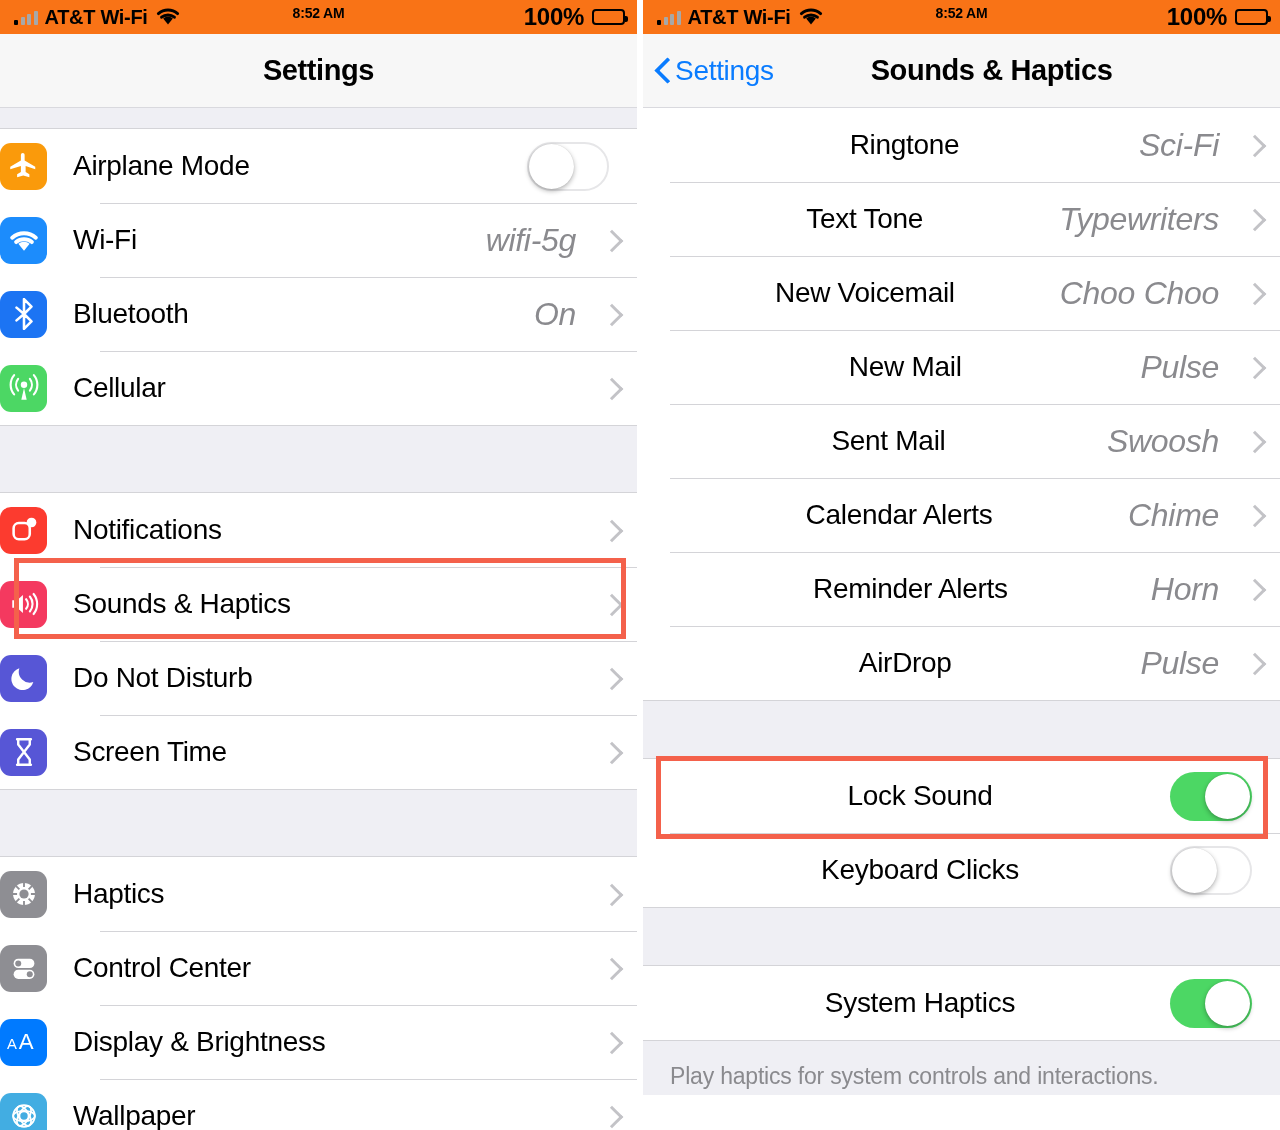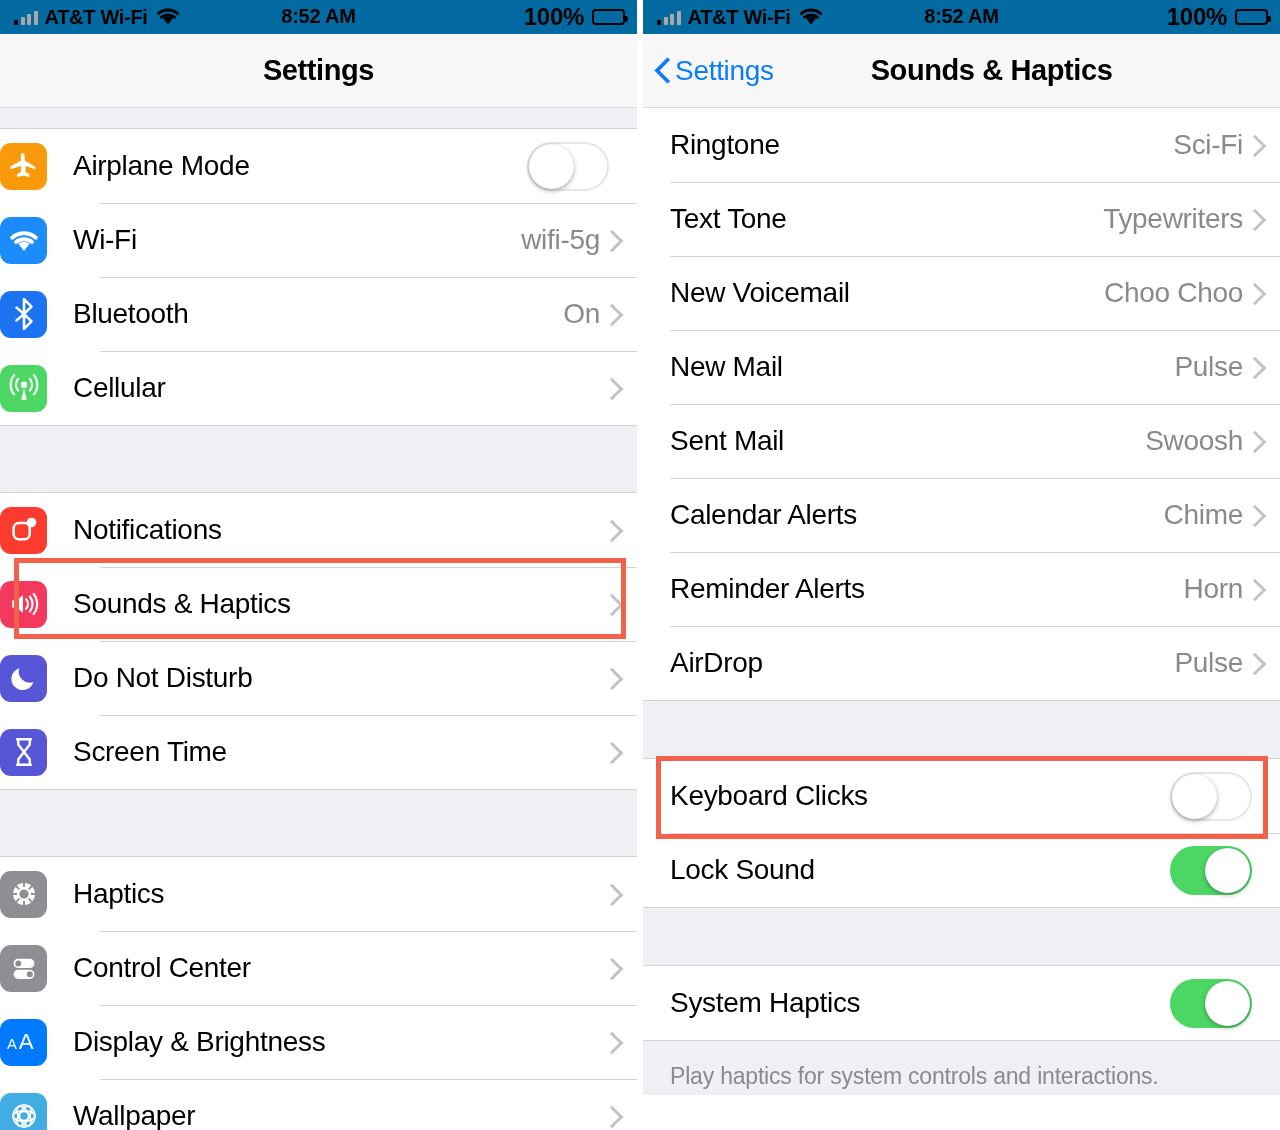--- a/index.html
+++ b/index.html
@@ -11,26 +11,26 @@
   }
   .screens { display: flex; width: 1280px; height: 1130px; }
   .panel { position: relative; height: 1130px; background: #ffffff; overflow: hidden; }
   .panel-left  { width: 637px; }
   .panel-gap   { width: 6px; background: #ffffff; }
   .panel-right { width: 637px; }
 
   
   .statusbar {
     height: 34px; position: relative;
-    background: #0369a1;
+    background: #f97316;
     display: flex; align-items: center;
   }
   .sb-left { position: absolute; left: 14px; top: 0; height: 34px; display: flex; align-items: center; gap: 7px; }
   .sb-center { position: absolute; left: 0; right: 0; text-align: center; top: 5px;
-               font-size: 20px; font-weight: bold; color: #000; letter-spacing: -0.2px; }
+               font-size: 14px; font-weight: bold; color: #000; letter-spacing: -0.2px; }
   .sb-right { position: absolute; right: 12px; top: 0; height: 34px; display: flex; align-items: center; gap: 8px; }
   .sb-carrier { font-size: 20px; font-weight: bold; color: #000; letter-spacing: -0.3px; }
   .sb-batt-pct { font-size: 24px; font-weight: bold; color: #000; letter-spacing: -0.3px; }
   .bars { display: flex; align-items: flex-end; gap: 2.5px; height: 15px; }
   .bars i { display: block; width: 4px; background: #000; border-radius: 1px; }
   .bars i:nth-child(1) { height: 5px; }
   .bars i:nth-child(2) { height: 8px; background: #a8a8a8; }
   .bars i:nth-child(3) { height: 11px; background: #a8a8a8; }
   .bars i:nth-child(4) { height: 14px; background: #a8a8a8; }
   .batt { width: 33px; height: 16px; border: 2px solid #000; border-radius: 4px; position: relative; padding: 1.5px; }
@@ -58,28 +58,28 @@
   .navbar-right .nav-title { margin-left: 60px; }
 
   
   .group { background: #ffffff; border-top: 1px solid #d4d4d8; border-bottom: 1px solid #d4d4d8; }
   .spacer { background: #efeff4; }
 
   .row { position: relative; display: flex; align-items: center; height: 74px; background:#fff; cursor: pointer; }
   .row + .row::before {
     content:""; position:absolute; left: 100px; right: 0; top: 0; height: 1px; background: #d4d4d8;
   }
-  .row.noicon { padding-left: 27px; }
+  .row.noicon { padding-left: 27px; text-align: center; }
   .row.noicon + .row.noicon::before { left: 27px; }
 
   .icon { width: 47px; height: 47px; border-radius: 11px; flex: 0 0 47px;
           display:flex; align-items:center; justify-content:center; margin-right: 26px; position: relative; }
   .icon svg { display: block; }
   .row-label { font-size: 28px; color: #000; letter-spacing: -0.3px; flex: 1; }
-  .row-value { font-size: 28px; color: #8a8a8e; letter-spacing: -0.3px; margin-right: 4px; }
+  .row-value { font-size: 32px; color: #8a8a8e; letter-spacing: -0.3px; margin-right: 28px; font-style: italic; }
   .chev { width: 11px; height: 20px; margin-right: 22px; position: relative; flex: 0 0 11px; }
   .chev::before {
     content:""; position:absolute; left:0; top:3px; width: 13px; height: 13px;
     border-top: 3px solid #c3c3c7; border-right: 3px solid #c3c3c7; transform: rotate(45deg);
   }
 
   
   .toggle { width: 82px; height: 49px; border-radius: 25px; position: relative; margin-right: 28px; flex: 0 0 82px; cursor: pointer; }
   .toggle .knob { position:absolute; top: 2px; width: 45px; height: 45px; border-radius: 50%; background: #fff;
                   box-shadow: 0 2px 5px rgba(0,0,0,0.30), 0 0 1px rgba(0,0,0,0.16); }
@@ -360,31 +360,31 @@
         <span class="row-label">AirDrop</span>
         <span class="row-value">Pulse</span>
         <span class="chev"></span>
       </div>
     </div>
 
     <div class="spacer" style="height:57px"></div>
 
     <div class="group">
       <div class="row noicon">
+        <span class="row-label">Lock Sound</span>
+        <span class="toggle on">
+            <span class="knob"></span>
+          </span>
+      </div>
+      <div class="row noicon">
         <span class="row-label">Keyboard Clicks</span>
         <span class="toggle off">
             <span class="knob"></span>
           </span>
       </div>
-      <div class="row noicon">
-        <span class="row-label">Lock Sound</span>
-        <span class="toggle on">
-            <span class="knob"></span>
-          </span>
-      </div>
     </div>
 
     <div class="spacer" style="height:57px"></div>
 
     <div class="group">
       <div class="row noicon">
         <span class="row-label">System Haptics</span>
         <span class="toggle on">
             <span class="knob"></span>
           </span>

